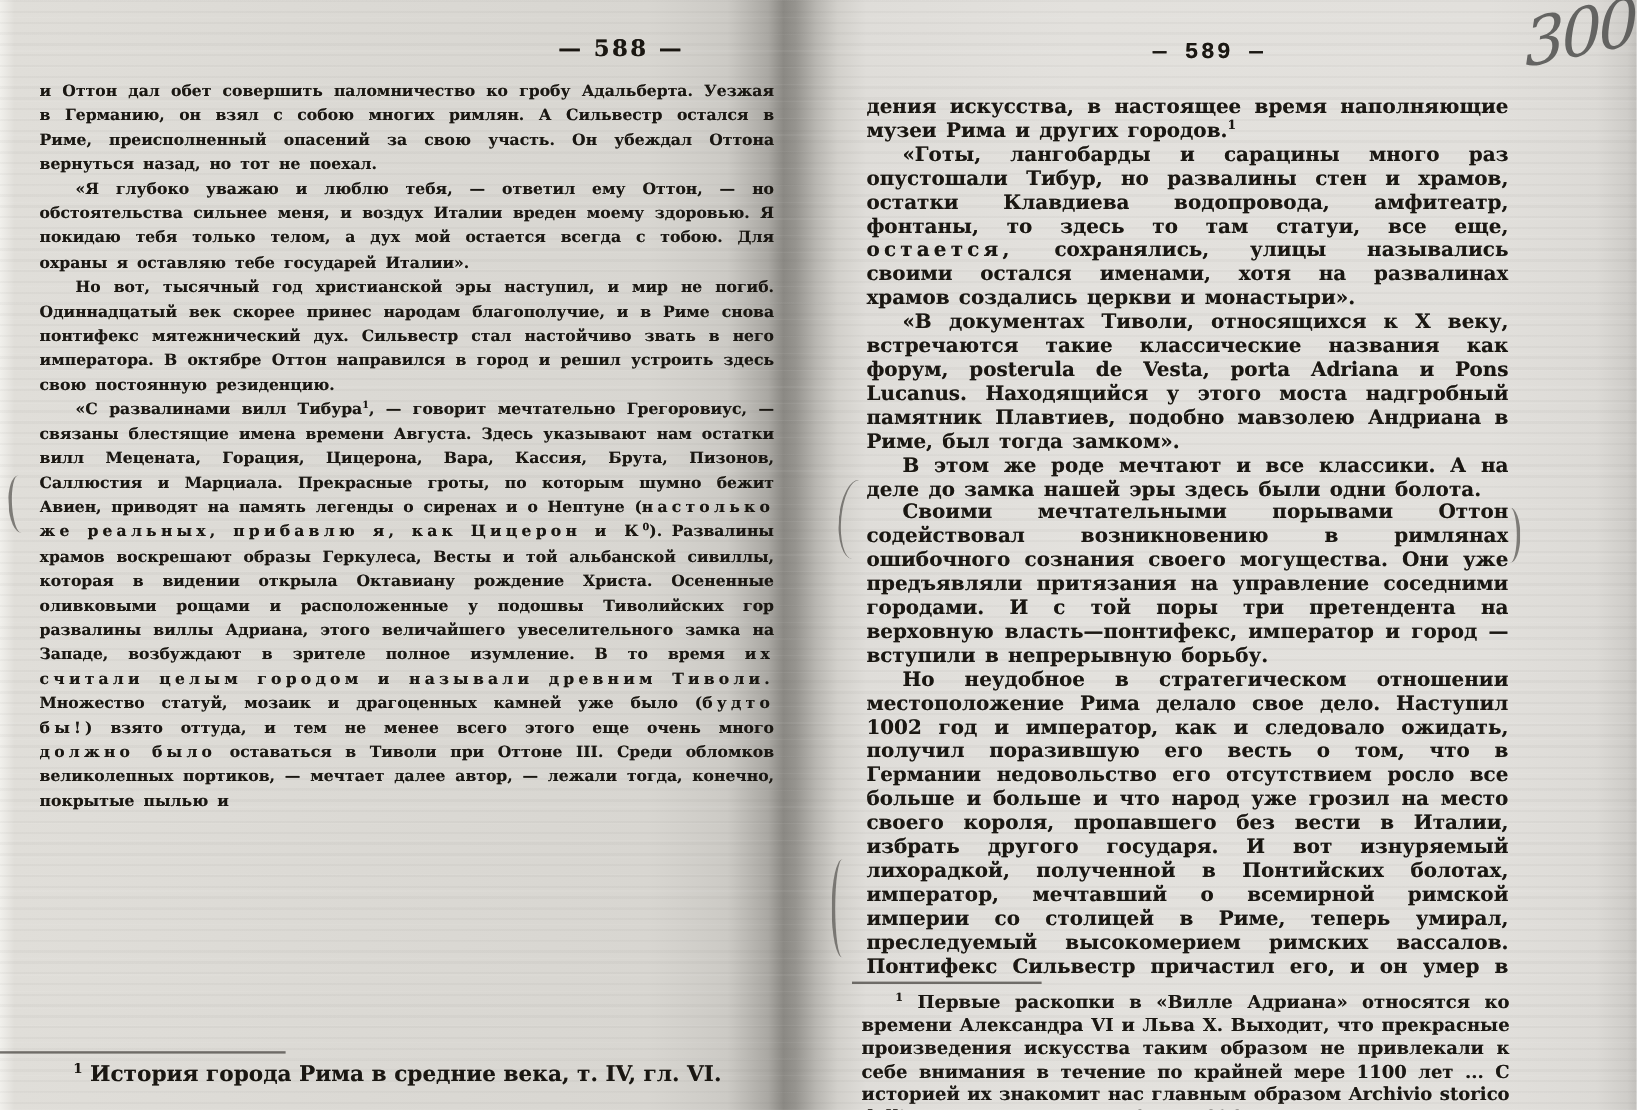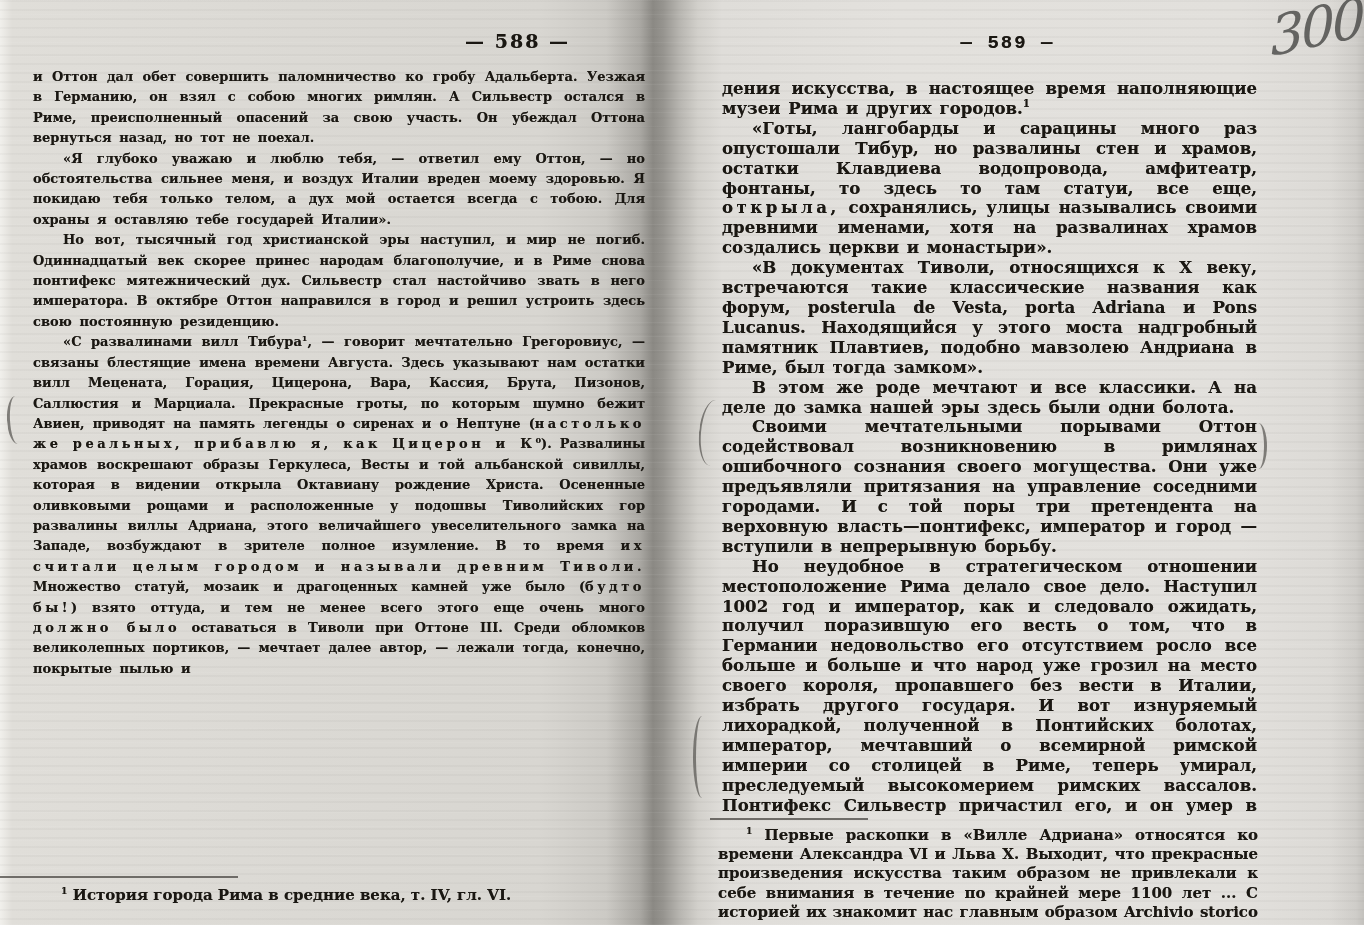--- a/index.html
+++ b/index.html
@@ -34,21 +34,21 @@
   .sp{letter-spacing:3.5px;}
   .sup{font-size:.62em;vertical-align:super;letter-spacing:0;line-height:0;}
   .u{border-bottom:2px solid rgba(92,90,86,.7);padding-bottom:1px;}
   .rule{position:absolute;height:2px;background:rgba(62,60,55,.7);}
   .rule-left{left:0;top:876px;width:238px;}
   .rule-right{left:710px;top:818px;width:158px;}
   .footnote{
     position:absolute;text-align:justify;font-weight:700;
     text-shadow:0 0 .4px rgba(26,23,18,.5);
   }
-  .fn-left{left:33px;top:886px;width:612px;font-size:15px;line-height:19px;}
+  .fn-left{left:33px;top:886px;width:612px;font-size:18px;line-height:19px;}
   .fn-right{left:718px;top:826px;width:540px;font-size:15px;line-height:19.2px;}
   .footnote .para{text-indent:28px;}
   .hand-number{
     position:absolute;left:1270px;top:-4px;width:94px;height:84px;
     font-size:54px;font-style:italic;font-weight:400;color:#4a4a48;
     transform:rotate(-12deg) skewX(-10deg);opacity:.82;letter-spacing:-3px;
     font-family:"DejaVu Serif",serif;
   }
   .paren{position:absolute;opacity:.75;}
   .paren-open{border-left:3px solid #5d5b57;border-radius:50%;}
@@ -70,21 +70,21 @@
 
   <div class="body-text left-body">
     <p class="para noindent"><span>и Оттон дал обет совершить паломничество ко гробу Адальберта. Уезжая в Германию, он взял с собою многих римлян. А Сильвестр остался в Риме, преисполненный опасений за свою участь. Он убеждал Оттона вернуться назад, но тот не поехал.</span></p>
     <p class="para"><span>«Я глубоко уважаю и люблю тебя, — ответил ему Оттон, — но обстоятельства сильнее меня, и воздух Италии вреден моему здоровью. Я покидаю тебя только телом, а дух мой остается всегда с тобою. Для охраны я оставляю тебе государей Италии».</span></p>
     <p class="para"><span>Но вот, тысячный год христианской эры наступил, и мир не погиб. Одиннадцатый век скорее принес народам благополучие, и в Риме снова понтифекс мятежнический дух. Сильвестр стал настойчиво звать в него императора. В октябре Оттон направился в город и решил устроить здесь свою постоянную резиденцию.</span></p>
     <p class="para"><span>«С развалинами вилл Тибура</span><span class="sup">1</span><span>, — говорит мечтательно Грегоровиус, — связаны блестящие имена времени Августа. Здесь указывают нам остатки вилл Мецената, Горация, Цицерона, Вара, Кассия, Брута, Пизонов, Саллюстия и Марциала. Прекрасные гроты, по которым шумно бежит Авиен, приводят на память легенды о сиренах и о Нептуне (</span><span class="sp">настолько же реальных, прибавлю я, как Цицерон и К</span><span class="sup">0</span><span>). Развалины храмов воскрешают образы Геркулеса, Весты и той альбанской сивиллы, которая в видении открыла Октавиану рождение Христа. Осененные оливковыми рощами и расположенные у подошвы Тиволийских гор развалины виллы Адриана, этого величайшего увеселительного замка на Западе, возбуждают в зрителе полное изумление. В то время </span><span class="sp">их считали целым городом и называли древним Тиволи.</span><span> Множество статуй, мозаик и драгоценных камней уже было (</span><span class="sp">будто бы!</span><span>) взято оттуда, и тем не менее всего этого еще очень много </span><span class="sp">должно было</span><span> оставаться в Тиволи при Оттоне III. Среди обломков великолепных портиков, — мечтает далее автор, — лежали тогда, конечно, покрытые пылью и </span></p>
   </div>
 
   <div class="body-text right-body">
     <p class="para noindent"><span>дения искусства, в настоящее время наполняющие музеи Рима и других городов.</span><span class="sup">1</span></p>
-    <p class="para"><span>«Готы, лангобарды и сарацины много раз опустошали Тибур, но развалины стен и храмов, остатки Клавдиева водопровода, амфитеатр, фонтаны, то здесь то там статуи, все еще, </span><span class="sp">открыла,</span><span> сохранялись, улицы назывались своими древними именами, хотя на развалинах храмов создались церкви и монастыри».</span></p>
+    <p class="para"><span>«Готы, лангобарды и сарацины много раз опустошали Тибур, но развалины стен и храмов, остатки Клавдиева водопровода, амфитеатр, фонтаны, то здесь то там статуи, все еще, </span><span class="sp">остается,</span><span> сохранялись, улицы назывались своими остался именами, хотя на развалинах храмов создались церкви и монастыри».</span></p>
     <p class="para"><span>«В документах Тиволи, относящихся к X веку, встречаются такие классические названия как форум, posterula de Vesta, porta Adriana и Pons Lucanus. Находящийся у этого моста надгробный памятник Плавтиев, подобно мавзолею Андриана в Риме, был тогда замком».</span></p>
     <p class="para"><span>В этом же роде мечтают и все классики. А на деле до замка нашей эры здесь были одни болота.</span></p>
     <p class="para"><span>Своими мечтательными порывами Оттон содействовал возникновению в римлянах ошибочного сознания своего могущества. Они уже предъявляли притязания на управление соседними городами. И с той поры три претендента на верховную власть—понтифекс, император и город — вступили в непрерывную борьбу.</span></p>
     <p class="para"><span>Но неудобное в стратегическом отношении местоположение Рима делало свое дело. Наступил 1002 год и император, как и следовало ожидать, получил поразившую его весть о том, что в Германии недовольство его отсутствием росло все больше и больше и что народ уже грозил на место своего короля, пропавшего без вести в Италии, избрать другого государя. И вот изнуряемый лихорадкой, полученной в Понтийских болотах, император, мечтавший о всемирной римской империи со столицей в Риме, теперь умирал, преследуемый высокомерием римских вассалов. Понтифекс Сильвестр причастил его, и он умер в Патерно близ Рима на руках своих друзей </span><span class="u">23 января 1002</span></p>
 
   </div>
 
   <div class="rule rule-left"></div>
   <div class="rule rule-right"></div>
 

